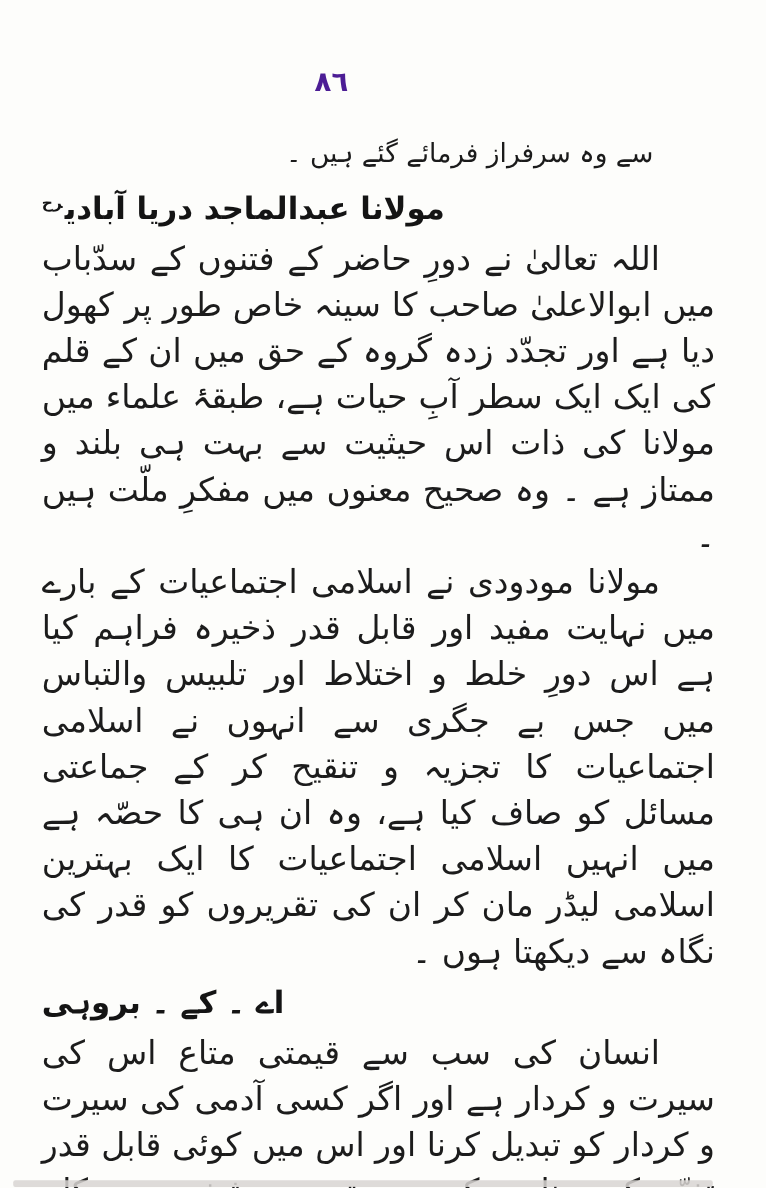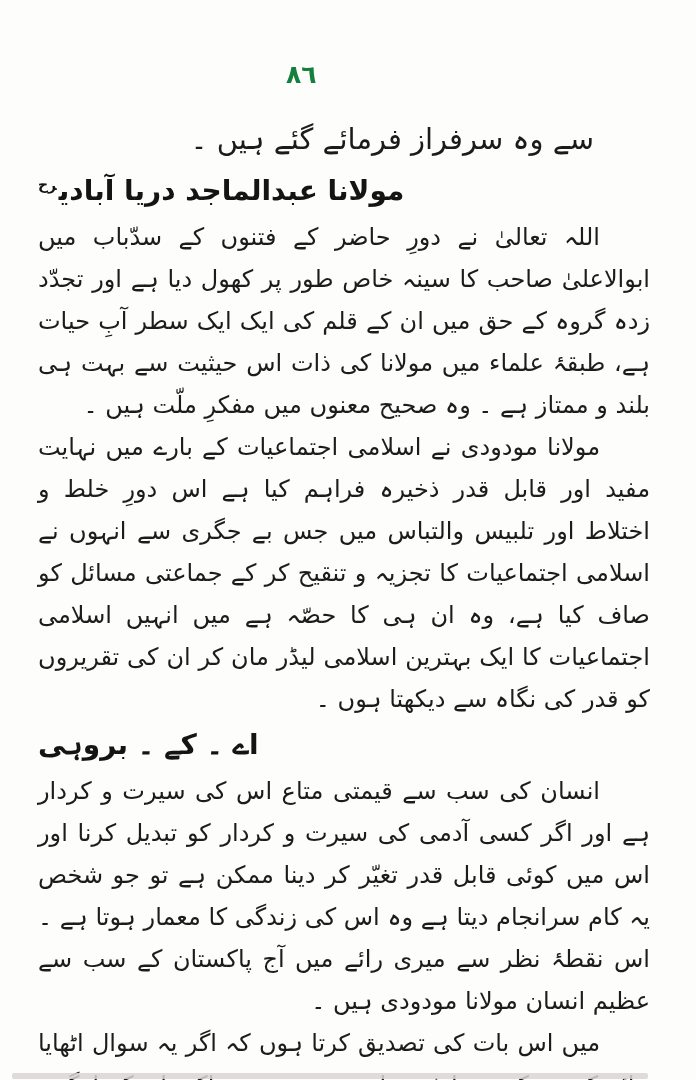--- a/index.html
+++ b/index.html
@@ -18,48 +18,48 @@
     padding: 0 46px 0 38px;
   }
 
   .page-number {
     position: absolute;
     top: 60px;
     left: 286px;
     font-size: 25px;
     font-weight: bold;
     letter-spacing: 3px;
-    color: #15803d;
+    color: #4c1d95;
   }
 
   .leading-line {
     padding-top: 118px;
     padding-right: 56px;
-    font-size: 29px;
+    font-size: 24px;
     line-height: 42px;
     text-align: right;
   }
 
   .section-heading {
     font-size: 28px;
     font-weight: bold;
     line-height: 46px;
     text-align: left;
     margin: 2px 0 2px 0;
     color: #141414;
   }
   .section-heading .honorific {
     font-size: 14px;
     vertical-align: super;
     font-weight: bold;
     margin-right: 2px;
   }
 
   .body-text {
-    font-size: 24px;
+    font-size: 30px;
     line-height: 42px;
     text-align: justify;
     text-align-last: right;
     text-indent: 50px;
     color: #1c1c1c;
   }
 
   .scan-edge {
     position: absolute;
     bottom: 1px;

